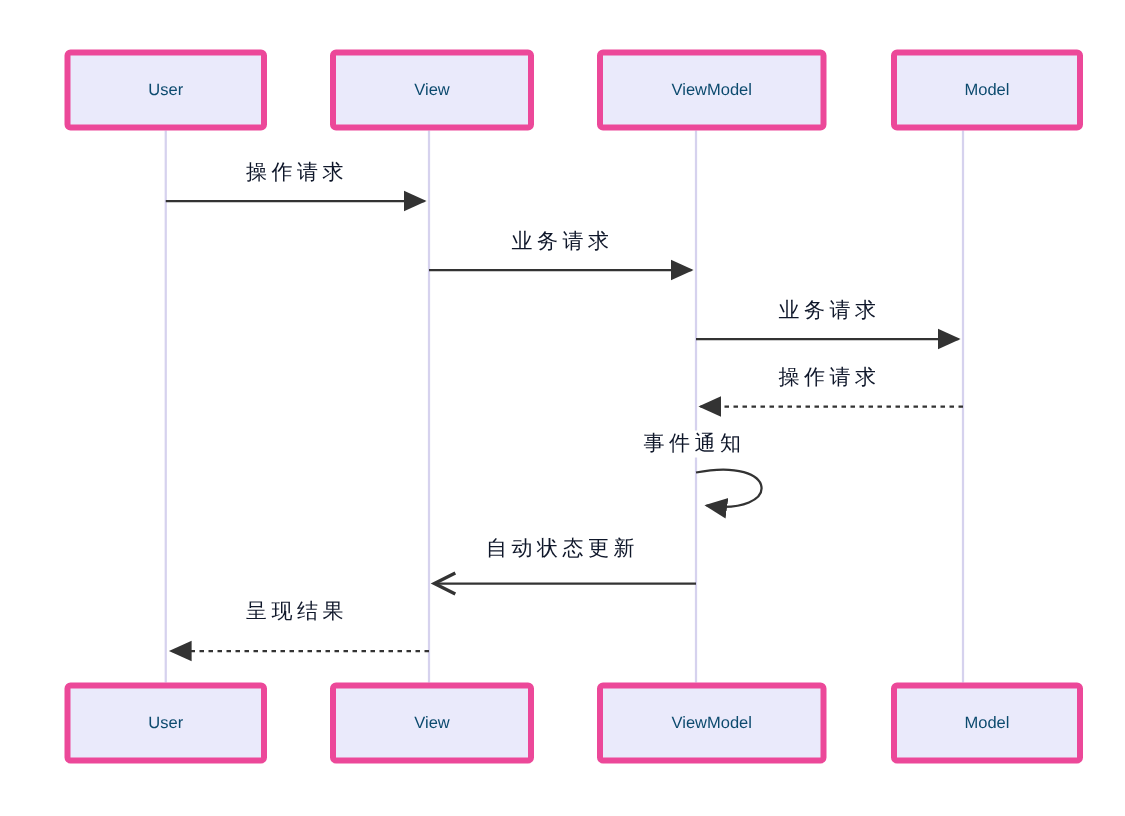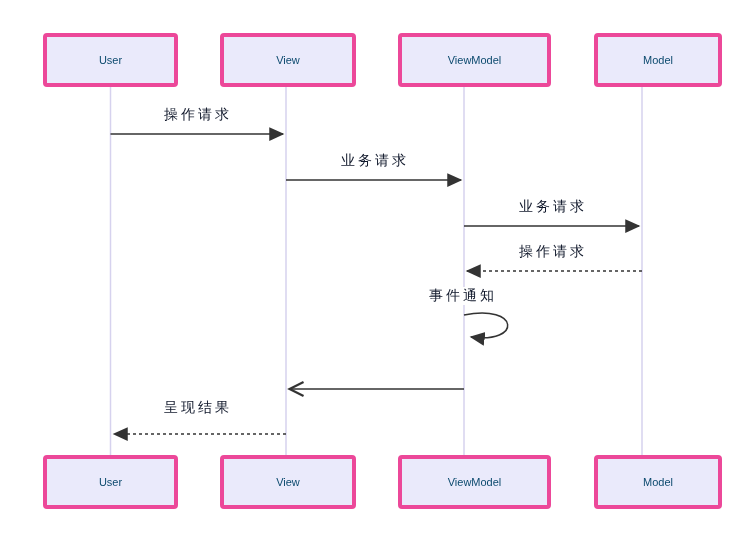--- a/index.html
+++ b/index.html
@@ -96,15 +96,16 @@
   <div class="actor-box row-bottom pos-user">User</div>
   <div class="actor-box row-bottom pos-view">View</div>
   <div class="actor-box row-bottom pos-viewmodel">ViewModel</div>
   <div class="actor-box row-bottom pos-model">Model</div>
 
   <div class="msg-label" style="left:198px; top:115px;">操作请求</div>
   <div class="msg-label" style="left:375px; top:161px;">业务请求</div>
   <div class="msg-label" style="left:553px; top:207px;font-family:Liberation Serif, serif;">业务请求</div>
   <div class="msg-label" style="left:553px; top:252px;">操作请求</div>
   <div class="msg-label" style="left:463px; top:296px;">事件通知</div>
+  <div class="msg-label" style="left:375px; top:366px;">自动状态更新</div>
   <div class="msg-label" style="left:198px; top:396px;margin-top:12px;">呈现结果</div>
 
 </div>
 
 </body></html>

